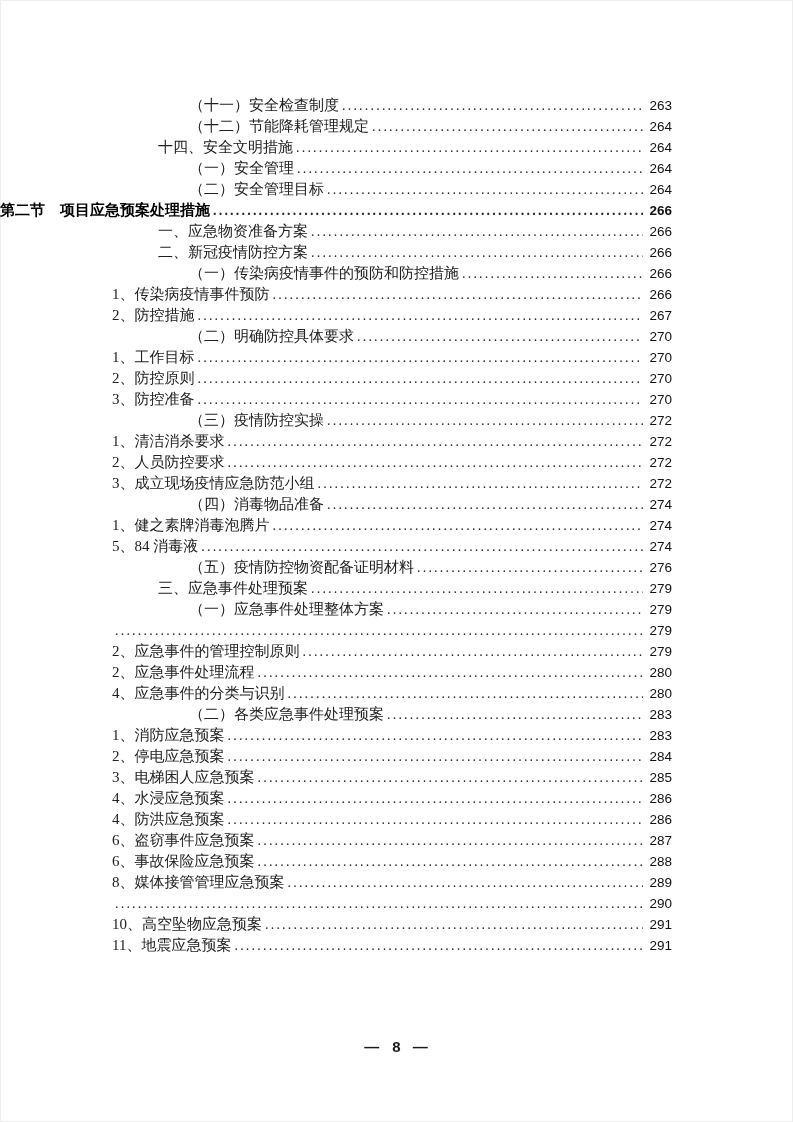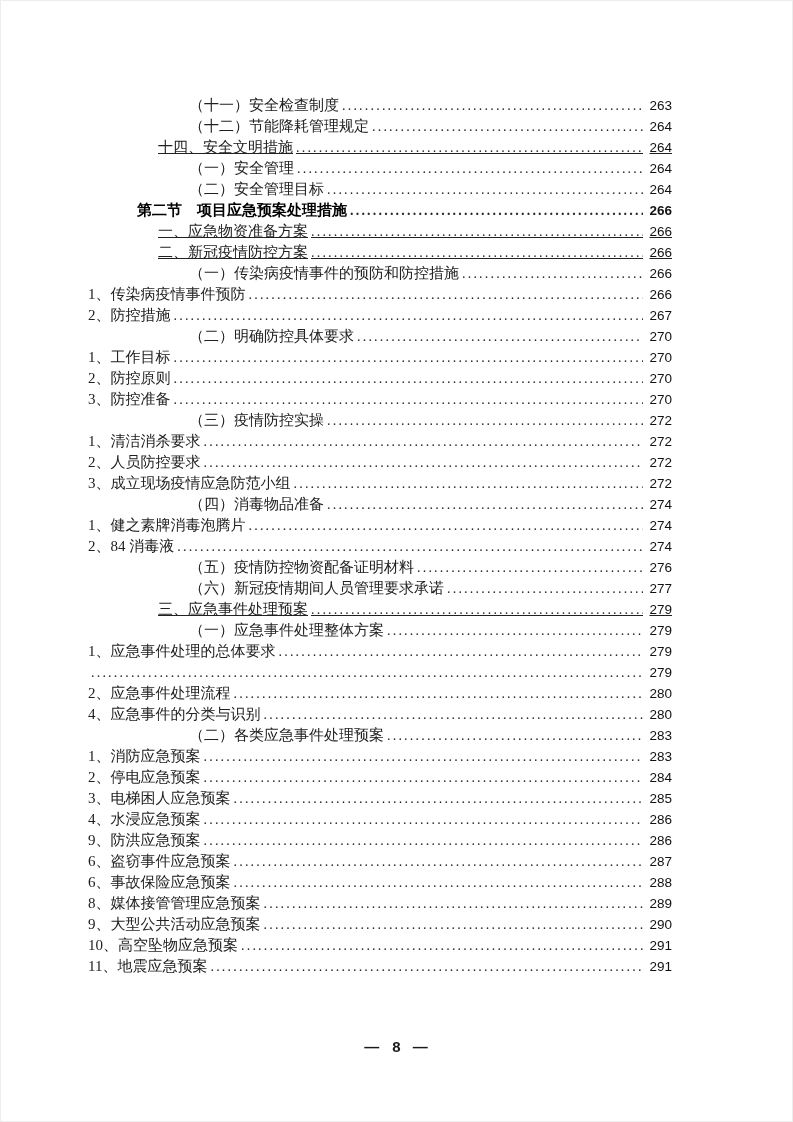--- a/index.html
+++ b/index.html
@@ -25,24 +25,24 @@
   .toc-row {
     display: flex;
     align-items: baseline;
     height: 21px;
     padding-right: 121px;
     color: #212121;
     font-size: 15px;
     line-height: 21px;
     cursor: default;
   }
-  .toc-row.lvl-0 { padding-left: 137px; }
-  .toc-row.lvl-1 { padding-left: 158px; text-decoration: underline; }
+  .toc-row.lvl-0 { }
+  .toc-row.lvl-1 { padding-left: 158px; }
   .toc-row.lvl-2 { padding-left: 189px; }
-  .toc-row.lvl-3 { padding-left: 88px; }
+  .toc-row.lvl-3 { padding-left: 112px; }
   .toc-row.bold {
     font-weight: 700;
     color: #000000;
   }
   .toc-row .label {
     white-space: nowrap;
     flex-shrink: 0;
   }
   .toc-row .dots {
     flex: 1 1 auto;
@@ -188,50 +188,45 @@
     <span class="label">（四）消毒物品准备</span>
     <span class="dots"></span>
     <span class="pagenum">274</span>
   </div>
       <div class="toc-row lvl-3">
     <span class="label">1、健之素牌消毒泡腾片</span>
     <span class="dots"></span>
     <span class="pagenum">274</span>
   </div>
       <div class="toc-row lvl-3">
-    <span class="label">2、84 消毒液</span>
+    <span class="label">5、84 消毒液</span>
     <span class="dots"></span>
     <span class="pagenum">274</span>
   </div>
       <div class="toc-row lvl-2">
     <span class="label">（五）疫情防控物资配备证明材料</span>
     <span class="dots"></span>
     <span class="pagenum">276</span>
-  </div>
-      <div class="toc-row lvl-2">
-    <span class="label">（六）新冠疫情期间人员管理要求承诺</span>
-    <span class="dots"></span>
-    <span class="pagenum">277</span>
   </div>
       <div class="toc-row lvl-1">
     <span class="label">三、应急事件处理预案</span>
     <span class="dots"></span>
     <span class="pagenum">279</span>
   </div>
       <div class="toc-row lvl-2">
     <span class="label">（一）应急事件处理整体方案</span>
     <span class="dots"></span>
     <span class="pagenum">279</span>
   </div>
       <div class="toc-row lvl-3">
-    <span class="label">1、应急事件处理的总体要求</span>
     <span class="dots"></span>
     <span class="pagenum">279</span>
   </div>
       <div class="toc-row lvl-3">
+    <span class="label">2、应急事件的管理控制原则</span>
     <span class="dots"></span>
     <span class="pagenum">279</span>
   </div>
       <div class="toc-row lvl-3">
     <span class="label">2、应急事件处理流程</span>
     <span class="dots"></span>
     <span class="pagenum">280</span>
   </div>
       <div class="toc-row lvl-3">
     <span class="label">4、应急事件的分类与识别</span>
@@ -257,41 +252,40 @@
     <span class="label">3、电梯困人应急预案</span>
     <span class="dots"></span>
     <span class="pagenum">285</span>
   </div>
       <div class="toc-row lvl-3">
     <span class="label">4、水浸应急预案</span>
     <span class="dots"></span>
     <span class="pagenum">286</span>
   </div>
       <div class="toc-row lvl-3">
-    <span class="label">9、防洪应急预案</span>
+    <span class="label">4、防洪应急预案</span>
     <span class="dots"></span>
     <span class="pagenum">286</span>
   </div>
       <div class="toc-row lvl-3">
     <span class="label">6、盗窃事件应急预案</span>
     <span class="dots"></span>
     <span class="pagenum">287</span>
   </div>
       <div class="toc-row lvl-3">
     <span class="label">6、事故保险应急预案</span>
     <span class="dots"></span>
     <span class="pagenum">288</span>
   </div>
       <div class="toc-row lvl-3">
     <span class="label">8、媒体接管管理应急预案</span>
     <span class="dots"></span>
     <span class="pagenum">289</span>
   </div>
       <div class="toc-row lvl-3">
-    <span class="label">9、大型公共活动应急预案</span>
     <span class="dots"></span>
     <span class="pagenum">290</span>
   </div>
       <div class="toc-row lvl-3">
     <span class="label">10、高空坠物应急预案</span>
     <span class="dots"></span>
     <span class="pagenum">291</span>
   </div>
       <div class="toc-row lvl-3">
     <span class="label">11、地震应急预案</span>

